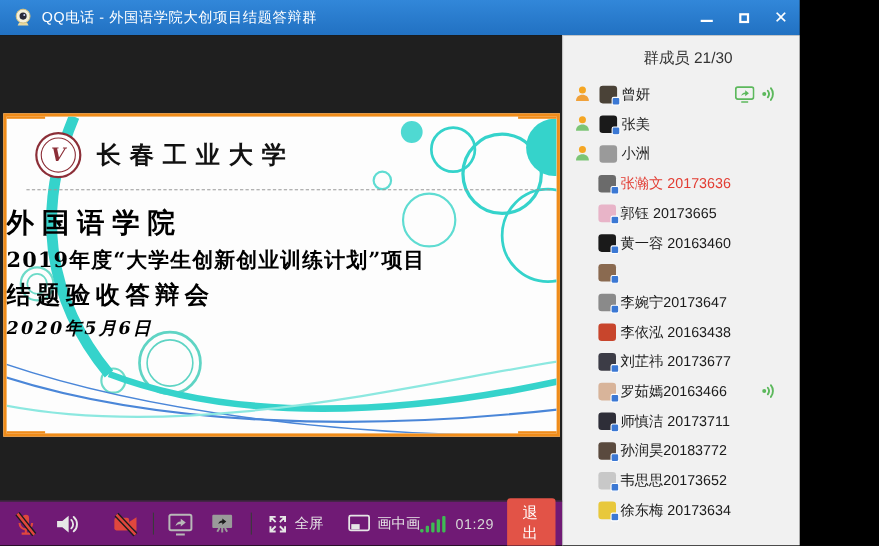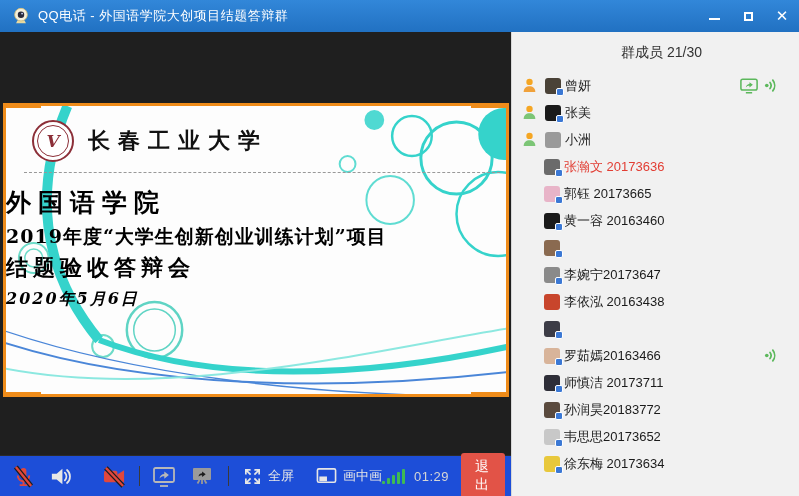--- a/index.html
+++ b/index.html
@@ -1,18 +1,18 @@
 <!DOCTYPE html>
 <html><head>
 <meta charset="utf-8">
 <style>
   * { margin:0; padding:0; box-sizing:border-box; }
   html,body { width:799px; height:496px; overflow:hidden; background:#000; }
   body { font-family:"Liberation Sans", sans-serif; }
-  .window { width:799px; height:496px; display:flex; flex-direction:column; }
+  .window { width:727px; height:496px; display:flex; flex-direction:column; }
 
   
   .titlebar { height:32px; background:linear-gradient(#3287d9,#2171c2); display:flex; align-items:center; padding:0 10px 0 12px; flex:0 0 32px; }
   .title-icon { width:18px; height:18px; margin-right:8px; flex:0 0 auto; }
   .title-text { color:#fff; font-size:13px; letter-spacing:.5px; flex:1 1 auto; white-space:nowrap; overflow:hidden; }
   .win-controls { display:flex; align-items:center; gap:20px; color:#fff; }
   .win-btn { width:14px; height:14px; display:flex; align-items:center; justify-content:center; font-size:13px; cursor:default; }
   .btn-min span { display:block; width:11px; height:2px; background:#fff; margin-top:6px; }
   .btn-max span { display:block; width:9px; height:9px; border:2px solid #fff; }
   .btn-close { font-size:15px; }
@@ -33,21 +33,21 @@
   .seal-inner { width:32px; height:32px; border:1px solid #8c2f38; border-radius:50%; display:flex; align-items:center; justify-content:center; color:#8c2f38; font-family:"DejaVu Serif",serif; font-weight:bold; font-size:17px; font-style:italic; }
   .school-name { font-family:"DejaVu Serif",serif; font-weight:bold; font-size:22px; letter-spacing:8px; color:#111; }
   .slide-divider { position:absolute; top:66px; left:18px; right:6px; border-top:1px dashed #999; }
   .slide-text { position:absolute; left:0; right:0; text-align:left; color:#000000; font-family:"DejaVu Serif",serif; font-weight:bold; }
   .t-dept { top:80px; font-size:25px; letter-spacing:7px; }
   .t-line2 { top:118px; font-size:19px; letter-spacing:1px; }
   .t-line3 { top:147px; font-size:22px; letter-spacing:5px; }
   .t-date { top:183px; font-size:16px; font-style:italic; letter-spacing:2px; }
 
   
-  .toolbar { position:absolute; left:0; right:0; bottom:0; height:41px; background:#1d4ed8; border-top:1px solid #2b2b2b; display:flex; align-items:center; padding:0 12px; }
+  .toolbar { position:absolute; left:0; right:0; bottom:0; height:41px; background:#701a75; border-top:1px solid #2b2b2b; display:flex; align-items:center; padding:0 12px; }
   .tb-btn { display:flex; align-items:center; justify-content:center; flex:0 0 auto; cursor:default; }
   .tb-divider { width:1px; height:20px; background:#3a3a3a; flex:0 0 auto; }
   .tb-label { color:#e6e6e6; font-size:13px; margin-left:6px; }
   .m-r14 { margin-right:14px; } .m-r30 { margin-right:30px; } .m-r12 { margin-right:12px; } .m-r22 { margin-right:22px; }
   .spacer { flex:1 1 auto; }
   .signal { display:flex; align-items:flex-end; gap:2px; height:15px; margin-right:9px; }
   .signal i { display:block; width:3px; background:#3fba54; border-radius:1px; }
   .time { color:#d6d6d6; font-size:13px; margin-right:12px; letter-spacing:.5px; }
   .exit-btn { background:#e25347; color:#fff; font-size:14px; border:none; border-radius:3px; padding:5px 14px; letter-spacing:2px; cursor:default; }
 
@@ -269,20 +269,21 @@
             <span class="member-name">李婉宁20173647</span>
           </div>
           <div class="member-row no-presence">
             <span class="avatar" style="background:#c8452c"></span>
             <span class="member-name">李依泓 20163438</span>
           </div>
           <div class="member-row no-presence">
             <span class="avatar" style="background:#3c3c46">
               <span class="avatar-badge"></span>
             </span>
+            <span class="member-name">刘芷祎 20173677</span>
           </div>
           <div class="member-row no-presence">
             <span class="avatar" style="background:#d8b49a">
               <span class="avatar-badge"></span>
             </span>
             <span class="member-name">罗茹嫣20163466</span>
             <span class="row-icons">
               <svg width="15" height="15" viewBox="0 0 14 14">
                 <circle cx="2.6" cy="7" r="1.7" fill="#5cb85c"></circle>
                 <path d="M5.6 4.2 a4.6 4.6 0 0 1 0 5.6 M8.2 2 a8 8 0 0 1 0 10" fill="none" stroke="#5cb85c" stroke-width="1.6" stroke-linecap="round"></path>

